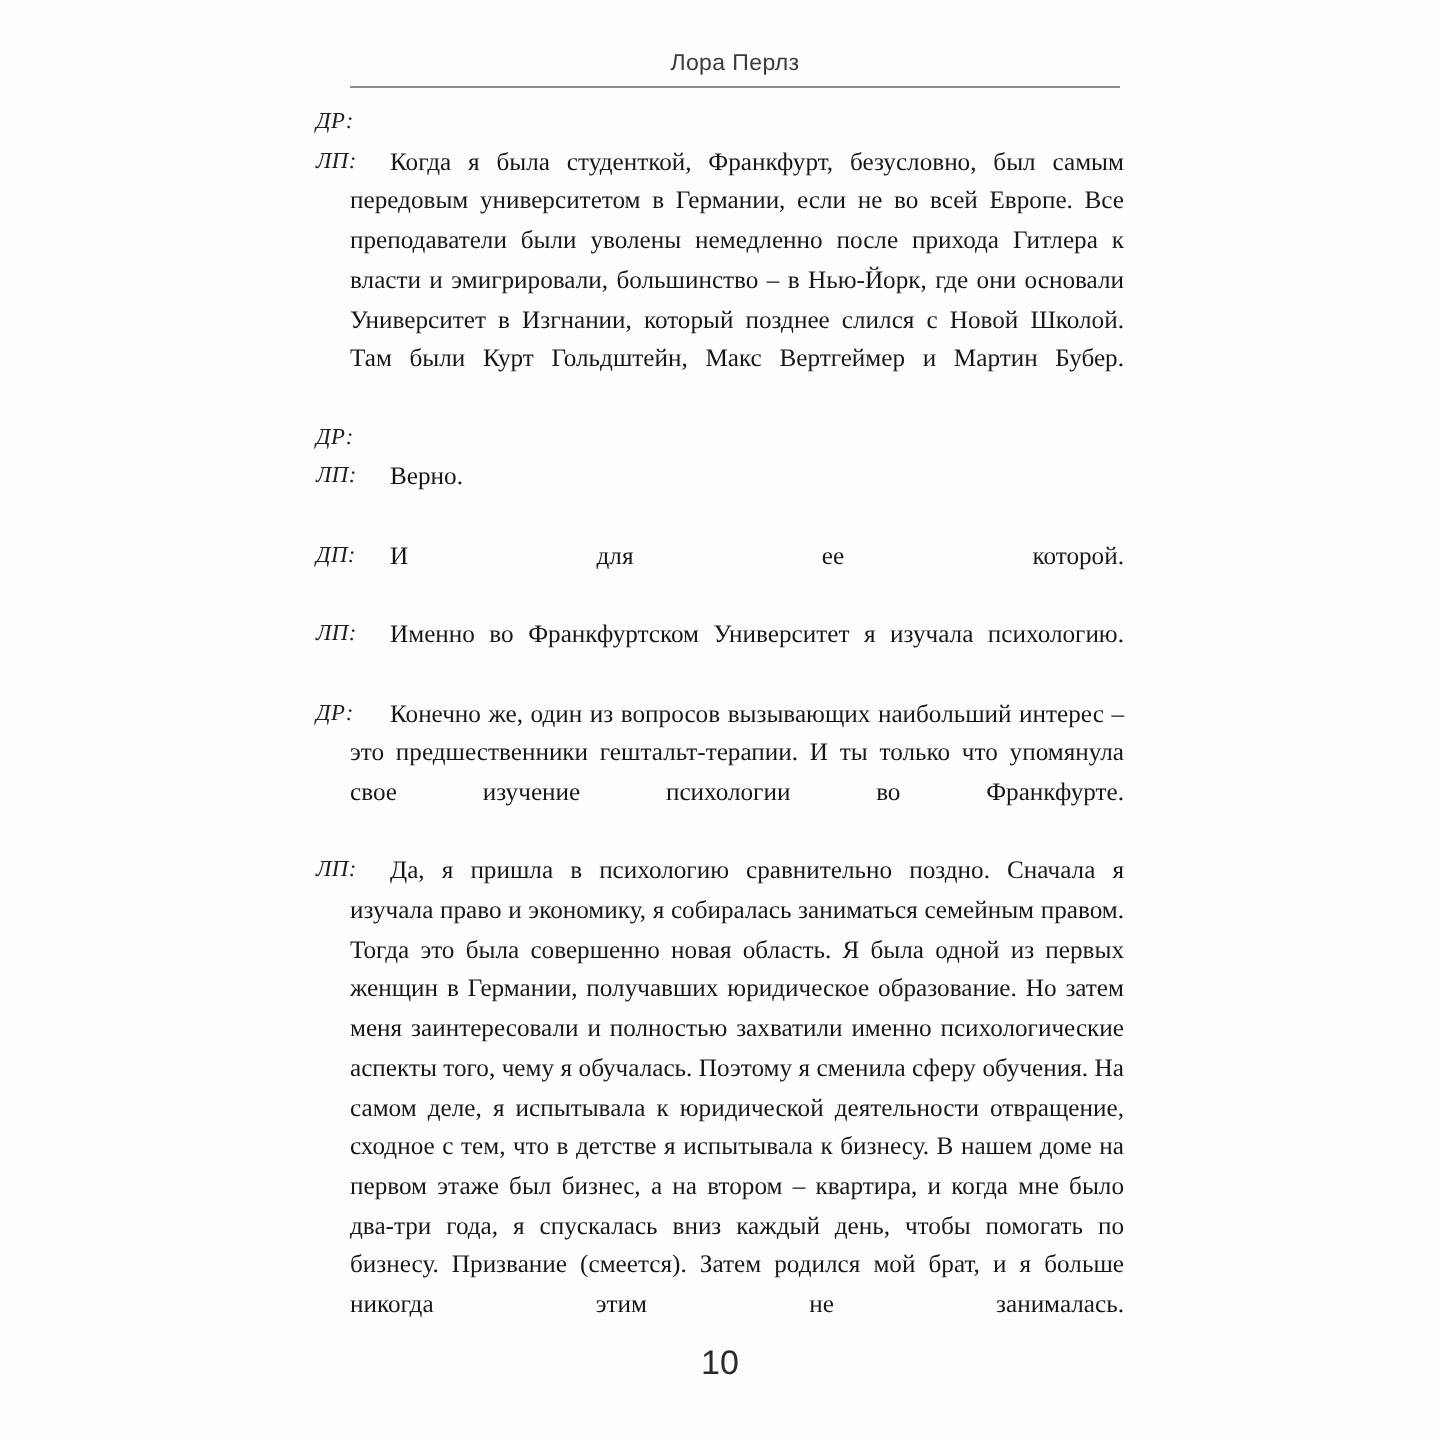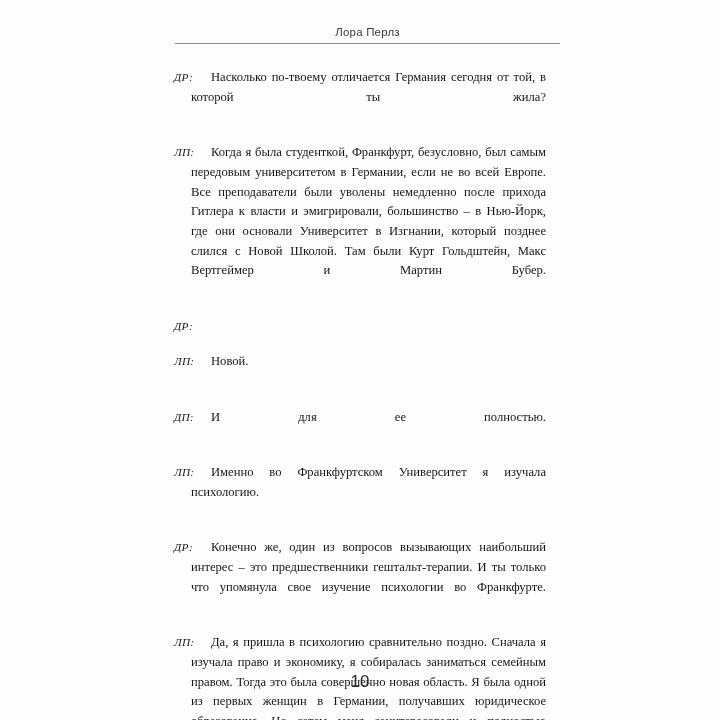--- a/index.html
+++ b/index.html
@@ -49,21 +49,21 @@
   }
   .turn {
     display: block;
     position: relative;
     font-size: 12.6px;
     line-height: 19.7px;
     text-align: justify;
     text-justify: inter-word;
     padding-left: 17px;
     text-indent: 20px;
-    margin: 16px;
+    margin: 0;
     color: #161616;
     hyphens: manual;
   }
   .turn .speaker {
     position: absolute;
     left: 0;
     top: 0;
     width: 37px;
     text-indent: 0;
     font-style: italic;
@@ -95,25 +95,25 @@
 </head>
 <body>
 
 <div class="page" style="background: rgb(253, 253, 253);">
 
   <div class="running-head">Лора Перлз</div>
 
   <div class="head-rule" style="background: rgb(140, 140, 140);"></div>
 
   <div class="textblock" id="dialogue">
-      <p class="turn"><span class="speaker">ДР:</span><span class="body">Насколько по-твоему отличается Германия сегодня от той, в которой ты жила?</span></p>
+      <p class="turn"><span class="speaker">ДР:</span></p>
       <p class="turn"><span class="speaker">ЛП:</span><span class="body">Когда я была студенткой, Франкфурт, безусловно, был самым передовым университетом в Германии, если не во всей Европе. Все преподаватели были уволены немедленно после прихода Гитлера к власти и эмигрировали, большинство – в Нью-Йорк, где они основали Университет в Изгнании, который позднее слился с Новой Школой. Там были Курт Гольдштейн, Макс Вертгеймер и Мартин Бубер.</span></p>
       <p class="turn"><span class="speaker">ДР:</span></p>
-      <p class="turn"><span class="speaker">ЛП:</span><span class="body">Новой.</span></p>
-      <p class="turn"><span class="speaker">ДП:</span><span class="body">И для ее полностью.</span></p>
+      <p class="turn"><span class="speaker">ЛП:</span><span class="body">Верно.</span></p>
+      <p class="turn"><span class="speaker">ДП:</span><span class="body">И для ее которой.</span></p>
       <p class="turn"><span class="speaker">ЛП:</span><span class="body">Именно во Франкфуртском Университет я изучала психологию.</span></p>
       <p class="turn"><span class="speaker">ДР:</span><span class="body">Конечно же, один из вопросов вызывающих наибольший интерес – это предшественники гештальт-терапии. И ты только что упомянула свое изучение психологии во Франкфурте.</span></p>
       <p class="turn"><span class="speaker">ЛП:</span><span class="body">Да, я пришла в психологию сравнительно поздно. Сначала я изучала право и экономику, я собиралась заниматься семейным правом. Тогда это была совершенно новая область. Я была одной из первых женщин в Германии, получавших юридическое образование. Но затем меня заинтересовали и полностью захватили именно психологические аспекты того, чему я обучалась. Поэтому я сменила сферу обучения. На самом деле, я испытывала к юридической деятельности отвращение, сходное с тем, что в детстве я испытывала к бизнесу. В нашем доме на первом этаже был бизнес, а на втором – квартира, и когда мне было два-три года, я спускалась вниз каждый день, чтобы помогать по бизнесу. Призвание (смеется). Затем родился мой брат, и я больше никогда этим не занималась.</span></p>
     </div>
 
   <div class="folio">10</div>
 
 </div>
 
 </body></html>

